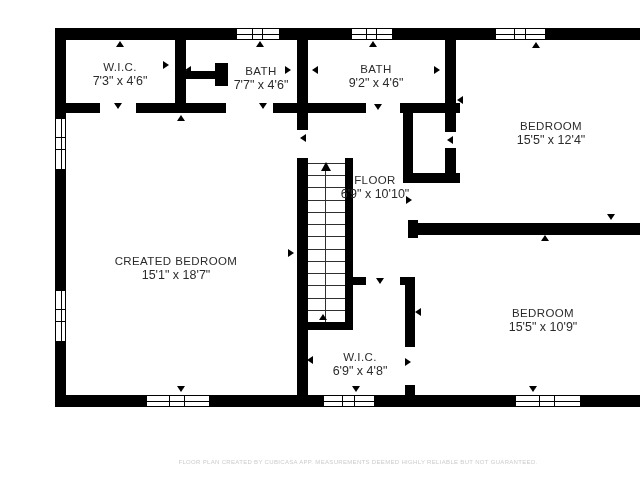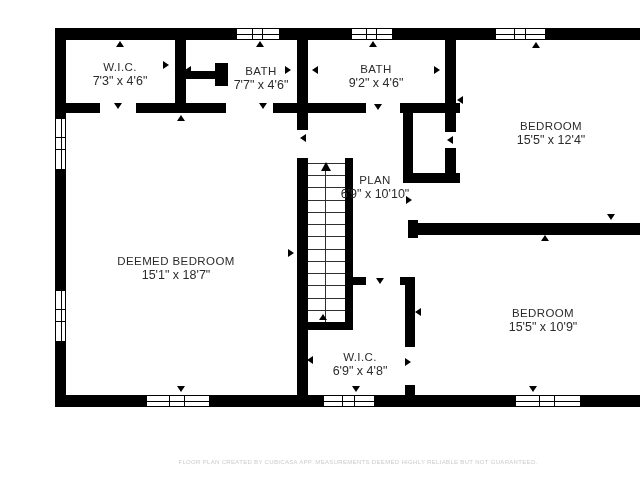--- a/index.html
+++ b/index.html
@@ -138,25 +138,25 @@
       </div>
       <div class="room-label" style="left: 338px; top: 62px;">
         <span class="room-name">BATH</span>
         <span class="room-dims">9'2" x 4'6"</span>
       </div>
       <div class="room-label" style="left: 513px; top: 119px;">
         <span class="room-name">BEDROOM</span>
         <span class="room-dims">15'5" x 12'4"</span>
       </div>
       <div class="room-label" style="left: 337px; top: 173px;">
-        <span class="room-name">PLAN</span>
+        <span class="room-name">FLOOR</span>
         <span class="room-dims">6'9" x 10'10"</span>
       </div>
       <div class="room-label" style="left: 138px; top: 254px;">
-        <span class="room-name">DEEMED BEDROOM</span>
+        <span class="room-name">CREATED BEDROOM</span>
         <span class="room-dims">15'1" x 18'7"</span>
       </div>
       <div class="room-label" style="left: 505px; top: 306px;">
         <span class="room-name">BEDROOM</span>
         <span class="room-dims">15'5" x 10'9"</span>
       </div>
       <div class="room-label" style="left: 322px; top: 350px;">
         <span class="room-name">W.I.C.</span>
         <span class="room-dims">6'9" x 4'8"</span>
       </div>

